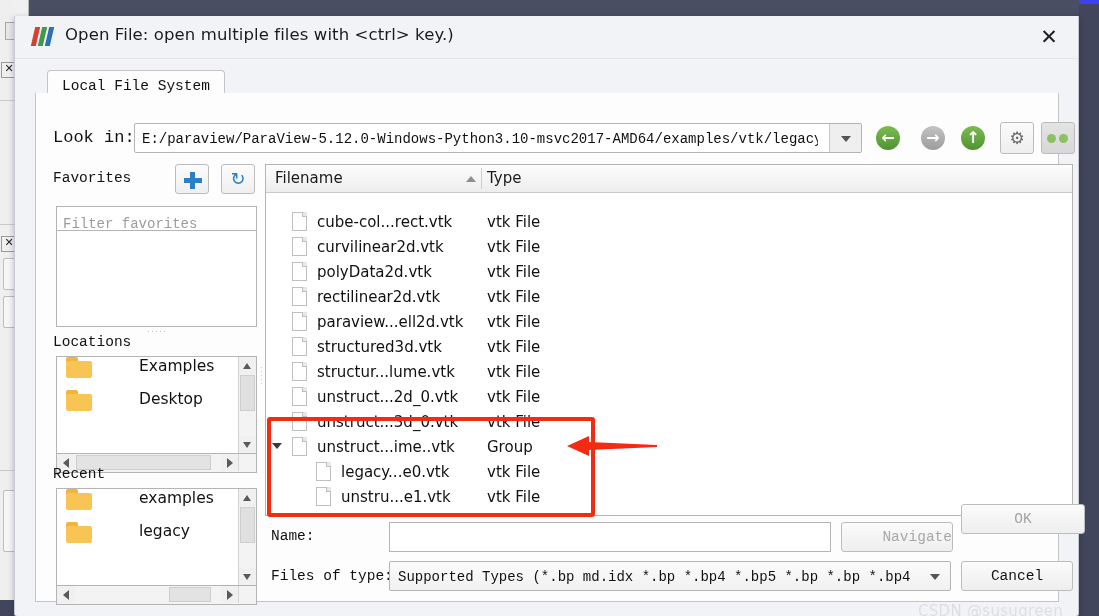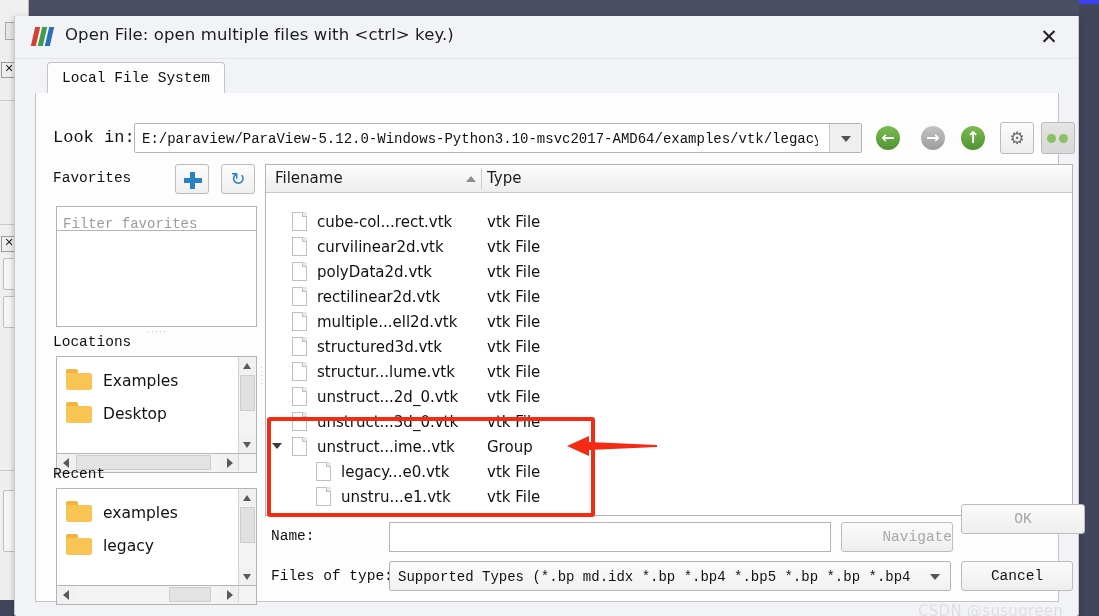--- a/index.html
+++ b/index.html
@@ -38,21 +38,21 @@
     position:absolute;left:50px;top:9px;font-size:16.5px;color:#1b1b1b;
     font-family:"DejaVu Sans", sans-serif;letter-spacing:.1px;
   }
   #close-btn{
     position:absolute;right:12px;top:6px;width:34px;height:30px;
     font-size:21px;line-height:30px;text-align:center;color:#222;
     font-family:"DejaVu Sans", sans-serif;cursor:pointer;
   }
 
   
-  #tabstrip{position:absolute;left:20px;top:46px;width:1024px;height:32px;}
+  #tabstrip{position:absolute;left:20px;top:54px;width:1024px;height:32px;}
   #tab-local{
     position:absolute;left:12px;top:0;height:31px;padding:0 14px;
     background:#fdfdfd;border:1px solid #c4c4c4;border-bottom:none;border-radius:4px 4px 0 0;
     font-family:"Liberation Mono", monospace;font-size:14.5px;color:#111;line-height:31px;
     white-space:nowrap;
   }
   #tab-underline{position:absolute;left:0;top:31px;width:1024px;height:1px;background:#c4c4c4;}
   #tab-underline-cover{position:absolute;left:13px;top:31px;width:178px;height:1px;background:#fdfdfd;}
   #content-pane{
     position:absolute;left:20px;top:77px;width:1022px;height:508px;
@@ -114,21 +114,21 @@
     position:absolute;left:41px;top:214px;width:201px;height:97px;
     background:#fff;border:1px solid #b4b4b4;box-sizing:border-box;
   }
   .grip{position:absolute;width:40px;height:6px;text-align:center;color:#b9b9b9;font-size:9px;letter-spacing:1px;line-height:6px;}
   #loc-label{position:absolute;left:38px;top:318px;font-size:14.5px;color:#111;}
   #recent-label{position:absolute;left:38px;top:450px;font-size:14.5px;color:#111;}
 
   .listbox{position:absolute;left:41px;width:201px;background:#fff;border:1px solid #b4b4b4;box-sizing:border-box;}
   #loc-list{top:340px;height:98px;}
   #recent-list{top:472px;height:98px;}
-  .folder-row{position:relative;height:33px;padding-left:9px;display:flex;align-items:flex-end;cursor:pointer;}
+  .folder-row{position:relative;height:33px;padding-left:9px;display:flex;align-items:flex-start;cursor:pointer;gap:36px;}
   .folder-ic{position:relative;width:26px;height:21px;margin-right:11px;flex:none;}
   .folder-ic .tab{position:absolute;left:0;top:0;width:12px;height:5px;background:#f0b53e;border-radius:2px 2px 0 0;}
   .folder-ic .body{position:absolute;left:0;top:4px;width:26px;height:17px;background:#f8c555;border-radius:2px;}
   .folder-name{font-size:15.5px;color:#111;font-family:"DejaVu Sans",sans-serif;}
 
   
   .vsb{position:absolute;right:0;top:0;width:17px;bottom:0;background:#f3f3f3;border-left:1px solid #d2d2d2;}
   .vsb .arrow-up,.vsb .arrow-dn{position:absolute;left:0;width:17px;height:17px;background:#f0f0f0;}
   .vsb .arrow-up{top:0;}
   .vsb .arrow-dn{bottom:0;}
@@ -395,21 +395,21 @@
             <i class="fold"></i>
           </span>
           <span class="fname" style="left: 51px;">rectilinear2d.vtk</span>
           <span class="ftype">vtk File</span>
         </div>
         <div class="frow">
           <span class="doc-ic" style="position: absolute; left: 26px; top: 3px;">
             <i class="page"></i>
             <i class="fold"></i>
           </span>
-          <span class="fname" style="left: 51px;">multiple...ell2d.vtk</span>
+          <span class="fname" style="left: 51px;">paraview...ell2d.vtk</span>
           <span class="ftype">vtk File</span>
         </div>
         <div class="frow">
           <span class="doc-ic" style="position: absolute; left: 26px; top: 3px;">
             <i class="page"></i>
             <i class="fold"></i>
           </span>
           <span class="fname" style="left: 51px;">structured3d.vtk</span>
           <span class="ftype">vtk File</span>
         </div>

